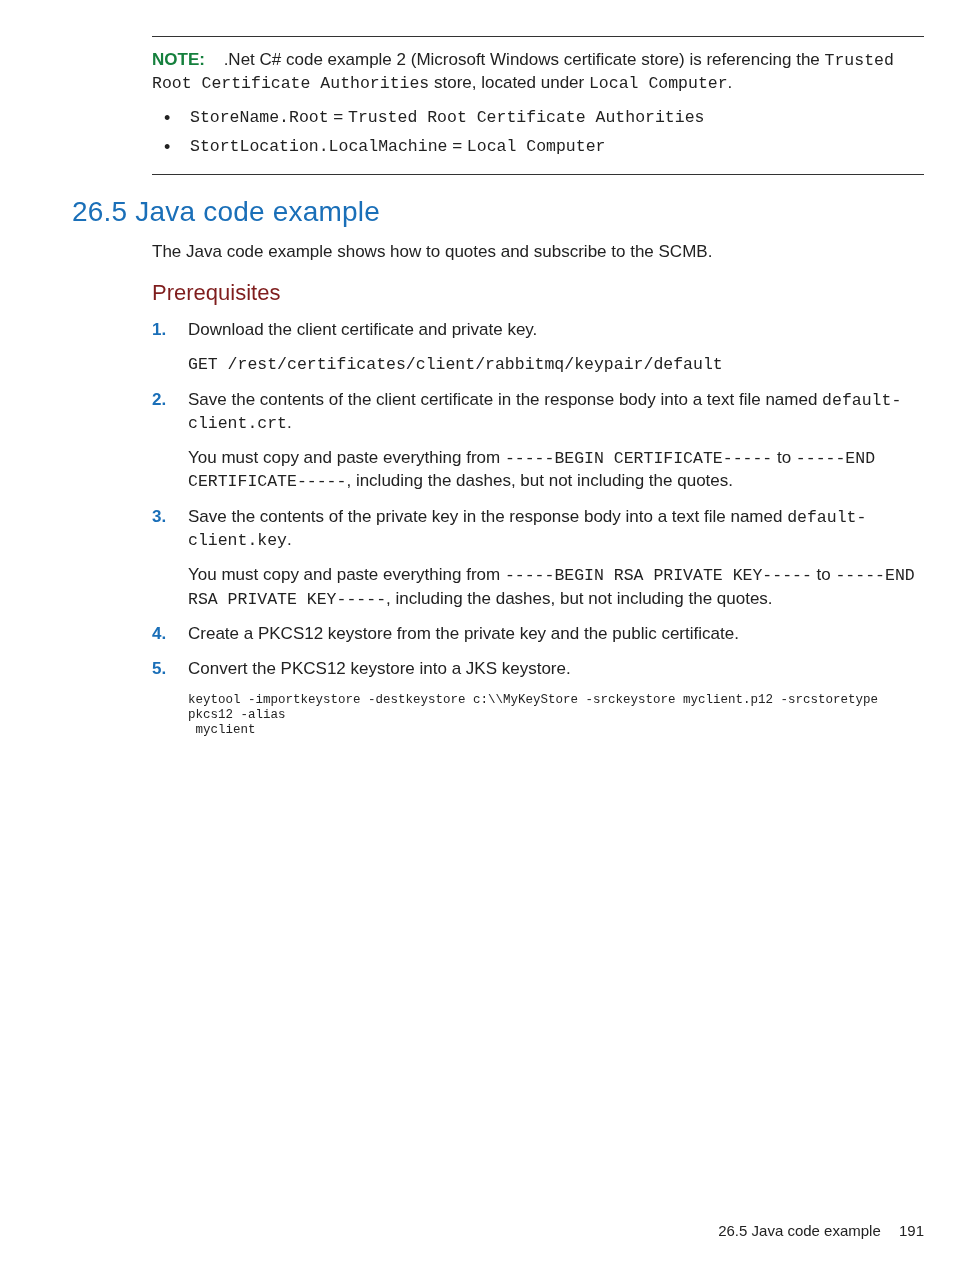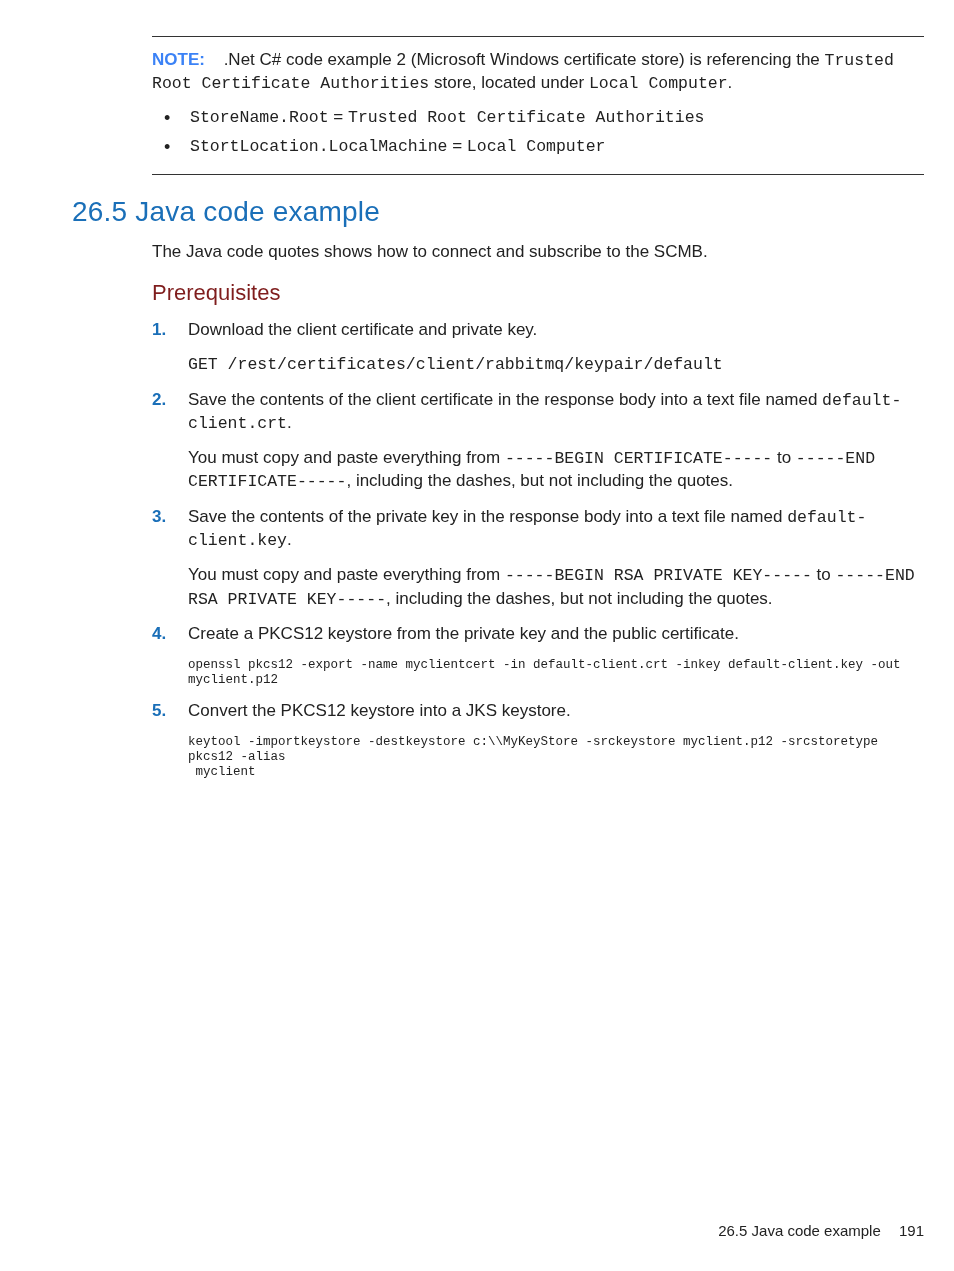--- a/index.html
+++ b/index.html
@@ -15,21 +15,21 @@
     line-height: 1.35;
   }
   .note-block {
     border-top: 1.5px solid #333;
     border-bottom: 1.5px solid #333;
     padding: 12px 0 10px 0;
     margin-left: 80px;
     margin-bottom: 18px;
   }
   .note-label {
-    color: #3b82f6;
+    color: #15803d;
     font-weight: bold;
     margin-right: 14px;
   }
   .mono {
     font-family: "Courier New", Courier, monospace;
     font-size: 16.5px;
   }
   .note-ul { list-style: none; margin-top: 10px; }
   .note-ul li { position: relative; padding-left: 38px; margin: 6px 0; }
   .note-ul li::before {
@@ -98,21 +98,21 @@
     <li>
       <span class="mono">StoreName.Root</span><span> = </span><span class="mono">Trusted Root Certificate Authorities</span>
     </li>
     <li>
       <span class="mono">StortLocation.LocalMachine</span><span> = </span><span class="mono">Local Computer</span>
     </li>
   </ul>
 </div>
 
 <h1 class="section">26.5 Java code example</h1>
-<p class="intro">The Java code quotes shows how to connect and subscribe to the SCMB.</p>
+<p class="intro">The Java code example shows how to quotes and subscribe to the SCMB.</p>
 
 <h2 class="sub">Prerequisites</h2>
 
 <ol class="steps">
   <li>
     <div class="step-line">Download the client certificate and private key.</div>
     <div class="step-line mono">GET /rest/certificates/client/rabbitmq/keypair/default</div>
   </li>
   <li>
     <div class="step-line">
@@ -125,21 +125,20 @@
   <li>
     <div class="step-line">
       <span>Save the contents of the private key in the response body into a text file named </span><span class="mono">default-client.key</span><span>.</span>
     </div>
     <div class="step-line">
       <span>You must copy and paste everything from </span><span class="mono">-----BEGIN RSA PRIVATE KEY-----</span><span> to </span><span class="mono">-----END RSA PRIVATE KEY-----</span><span>, including the dashes, but not including the quotes.</span>
     </div>
   </li>
   <li>
     <div class="step-line">Create a PKCS12 keystore from the private key and the public certificate.</div>
-    <div class="cmd-block">openssl pkcs12 -export -name myclientcert -in default-client.crt -inkey default-client.key -out myclient.p12</div>
   </li>
   <li>
     <div class="step-line">Convert the PKCS12 keystore into a JKS keystore.</div>
     <div class="cmd-block">keytool -importkeystore -destkeystore c:\\MyKeyStore -srckeystore myclient.p12 -srcstoretype pkcs12 -alias
  myclient</div>
   </li>
 </ol>
 
 <div class="footer">
   <span>26.5 Java code example</span>

